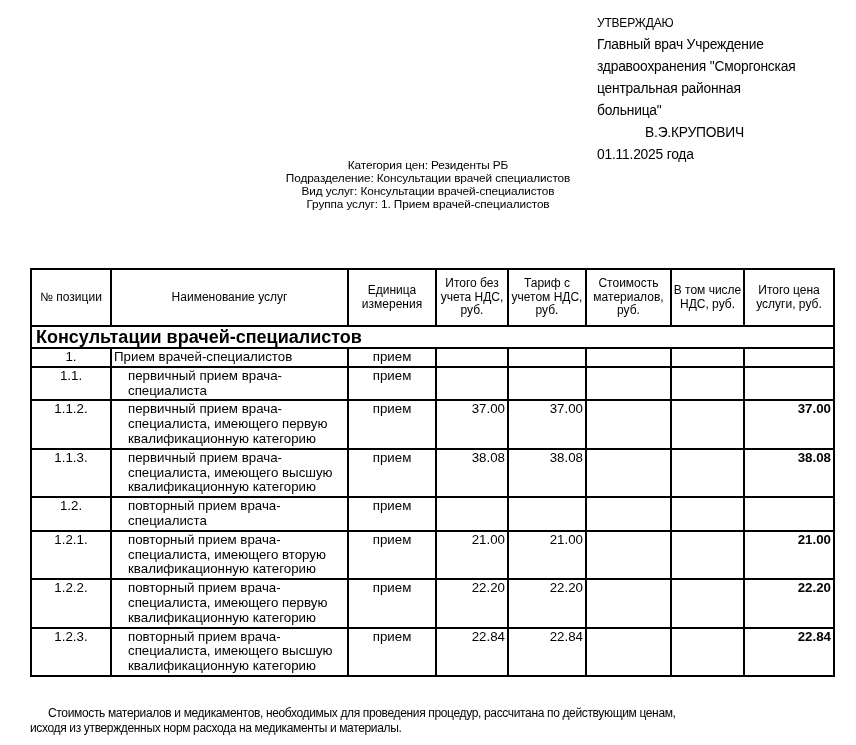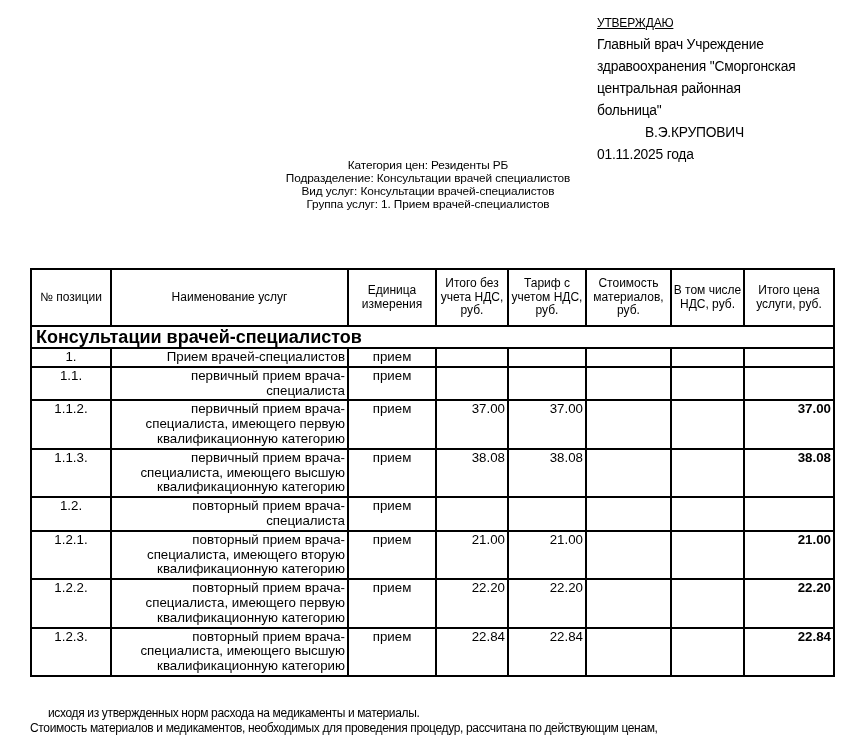--- a/index.html
+++ b/index.html
@@ -12,21 +12,21 @@
     overflow: hidden;
   }
 
   
   .approval {
     position: absolute;
     top: 12px; left: 597px; width: 242px;
     font-size: 13.8px; line-height: 22px;
     letter-spacing: -0.2px;
   }
-  .approval .utv { font-size: 12px; text-decoration: underline; }
+  .approval .utv { font-size: 12px; }
   .approval .sig { padding-left: 48px; }
 
   
   .title-block {
     position: absolute;
     top: 155px; left: 0; width: 100%;
     text-align: center;
   }
   .title-line {
     font-weight: bold;
@@ -62,21 +62,21 @@
     font-size: 13.3px; line-height: 14.8px;
     vertical-align: top;
     padding: 1px 2px;
   }
   tr.group-row td {
     font-weight: bold;
     font-size: 18px; line-height: 18px;
     padding: 1px 4px;
   }
   td.c-num  { text-align: center; }
-  td.c-name { text-align: right; padding-left: 3px; }
+  td.c-name { text-align: left; padding-left: 3px; }
   td.c-name.indent { padding-left: 16px; }
   td.c-unit { text-align: center; font-size: 12.8px; }
   td.c-t1, td.c-t2 { text-align: right; padding-right: 4px; }
   td.c-mat, td.c-vat { text-align: right; padding-right: 4px; }
   td.c-total { text-align: right; padding-right: 5px; font-weight: bold; }
 
   
   .footnote {
     position: absolute;
     top: 706px; left: 30px; width: 806px;
@@ -213,15 +213,15 @@
         <td class="c-t1">22.84</td>
         <td class="c-t2">22.84</td>
         <td class="c-mat"></td>
         <td class="c-vat"></td>
         <td class="c-total">22.84</td>
       </tr>
     </tbody>
 </table>
 
 <div class="footnote" id="footnote-lines">
+    <div class="fn-line">Стоимость материалов и медикаментов, необходимых для проведения процедур, рассчитана по действующим ценам,</div>
     <div class="fn-line">исходя из утвержденных норм расхода на медикаменты и материалы.</div>
-    <div class="fn-line">Стоимость материалов и медикаментов, необходимых для проведения процедур, рассчитана по действующим ценам,</div>
   </div>
 
 </body></html>

